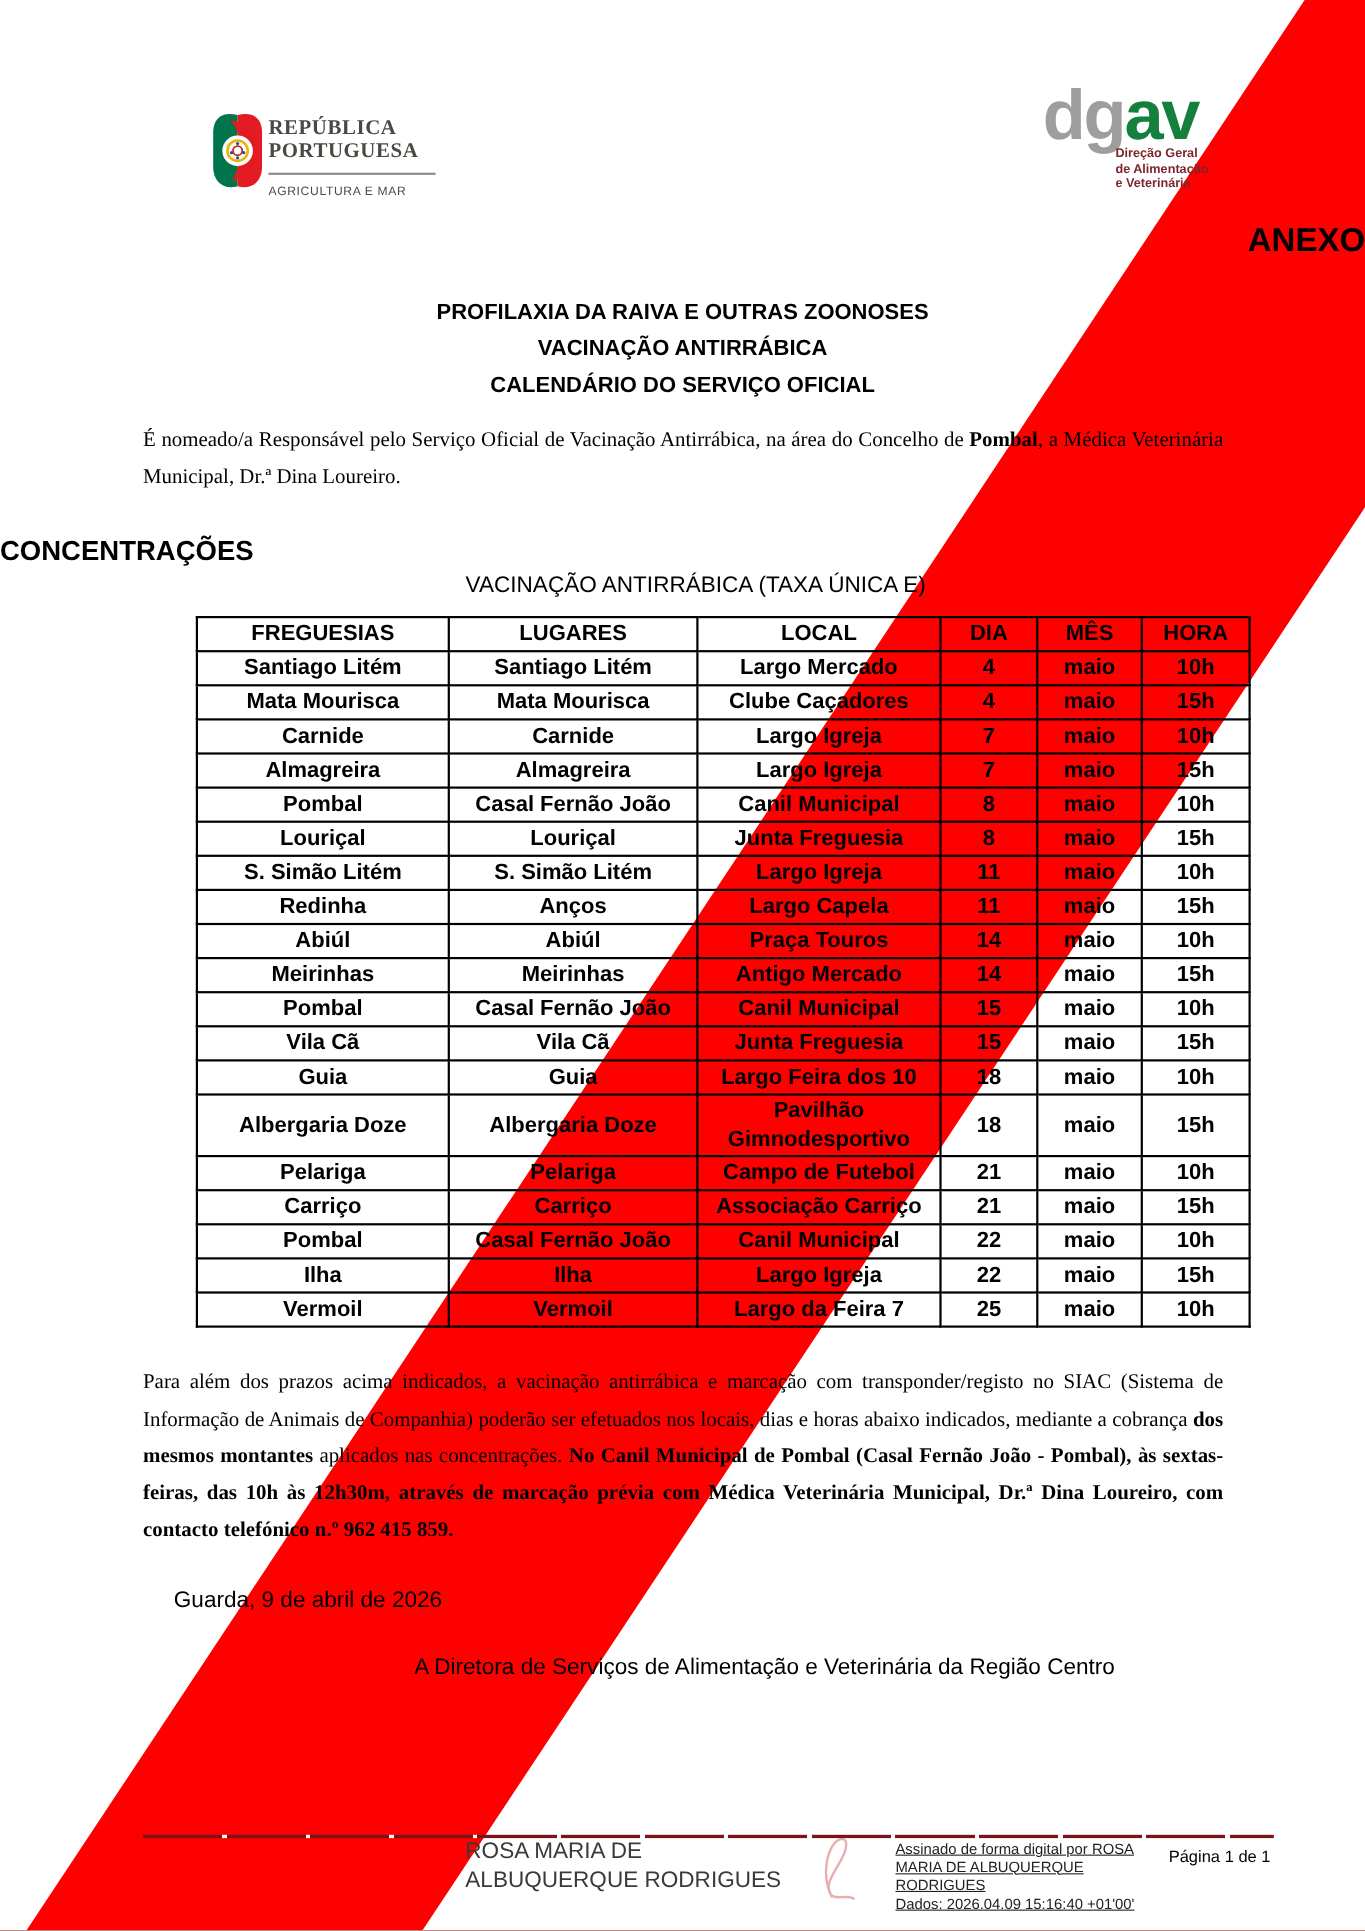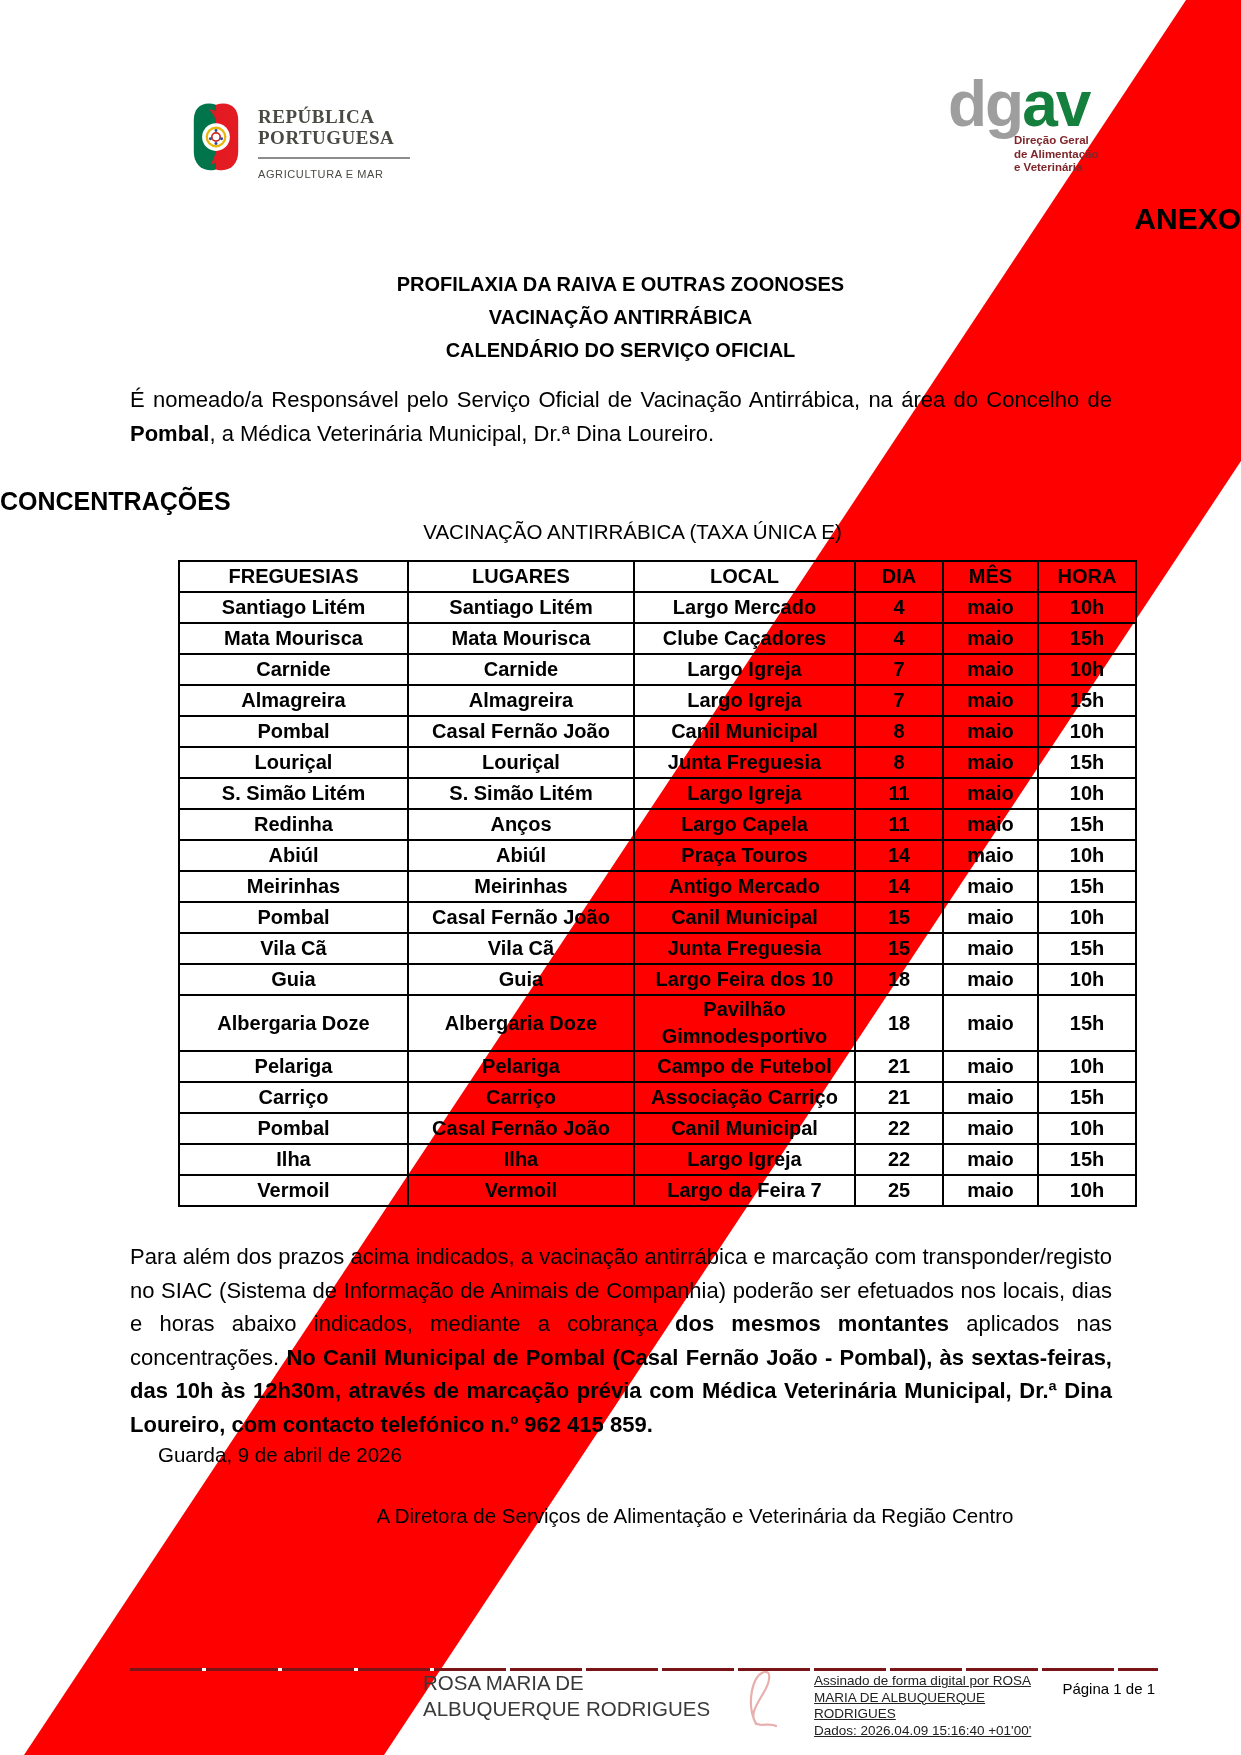--- a/index.html
+++ b/index.html
@@ -11,41 +11,41 @@
   .red-band{
     position:absolute;left:0;top:0;width:1241px;height:1755px;
     background:#ff0000;z-index:1;
     clip-path:polygon(1186px 0px,1241px 0px,1241px 461px,384px 1755px,24px 1755px);
   }
   .content{position:absolute;left:0;top:0;width:1241px;height:1755px;z-index:2;}
 
   
   .gov-logo{position:absolute;left:188px;top:100px;display:flex;align-items:flex-start;}
   .gov-emblem{width:56px;height:74px;}
-  .gov-text{margin-left:14px;padding-top:6px;}
+  .gov-text{padding-top:6px;}
   .gov-name{font-family:"Liberation Serif", serif;font-weight:bold;font-size:19px;
     line-height:21px;color:#4a4a44;letter-spacing:.5px;}
   .gov-rule{width:152px;height:2px;background:#8c8c8c;margin:9px 0 9px 0;}
   .gov-dept{font-size:11px;font-weight:normal;color:#4a4a44;letter-spacing:.6px;}
 
   
   .dgav{position:absolute;left:948px;top:74px;}
   .dgav-word{font-size:64px;font-weight:bold;letter-spacing:-2px;line-height:60px;}
   .dgav-word .dg{color:#9e9e9e;}
   .dgav-word .av{color:#15803d;}
   .dgav-caption{margin-left:66px;margin-top:0px;font-size:11.5px;font-weight:bold;
     color:#7e262b;line-height:13.5px;}
 
   .h-anexo{position:absolute;left:0;top:202px;width:1241px;text-align:right;
     font-size:30px;font-weight:bold;}
   .h-sub{position:absolute;left:0;top:268px;width:1241px;text-align:center;
     font-size:20px;font-weight:bold;line-height:33px;}
 
-  .para{position:absolute;left:130px;width:982px;font-size:22px;line-height:33.5px;
-    text-align:justify;}
+  .para{position:absolute;left:130px;width:982px;font-size:19px;line-height:33.5px;
+    text-align:justify;font-family:Liberation Serif, serif;}
   .p-intro{top:383px;}
   .p-notes{top:1240px;}
   .b{font-weight:bold;}
 
   .h-conc{position:absolute;left:0;top:487px;width:1241px;text-align:left;
     font-size:25px;font-weight:bold;}
   .h-conc-sub{position:absolute;left:0;top:520px;width:1241px;text-align:center;
     font-size:20.5px;font-weight:normal;padding-left:12px;}
 
   table.sched{position:absolute;left:178px;top:560px;border-collapse:collapse;

